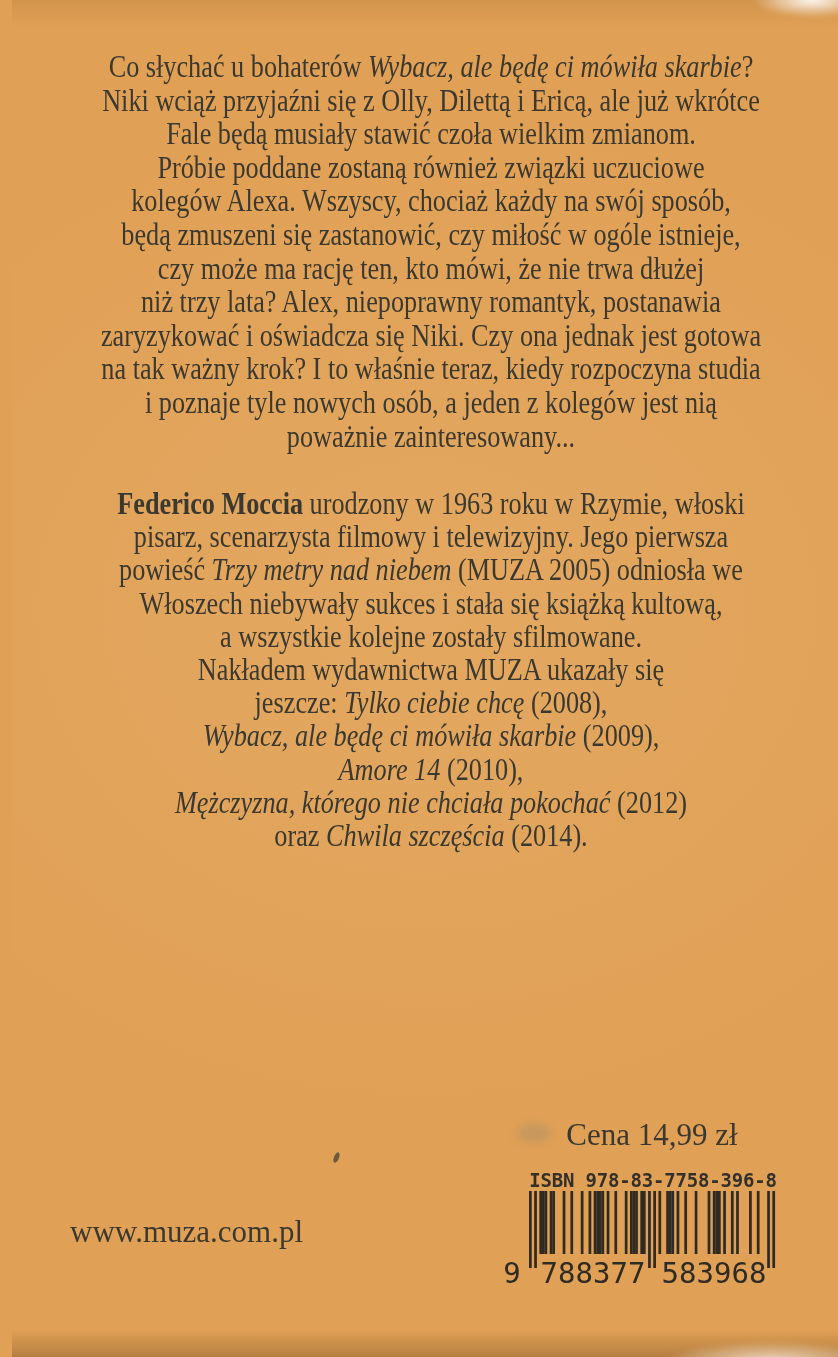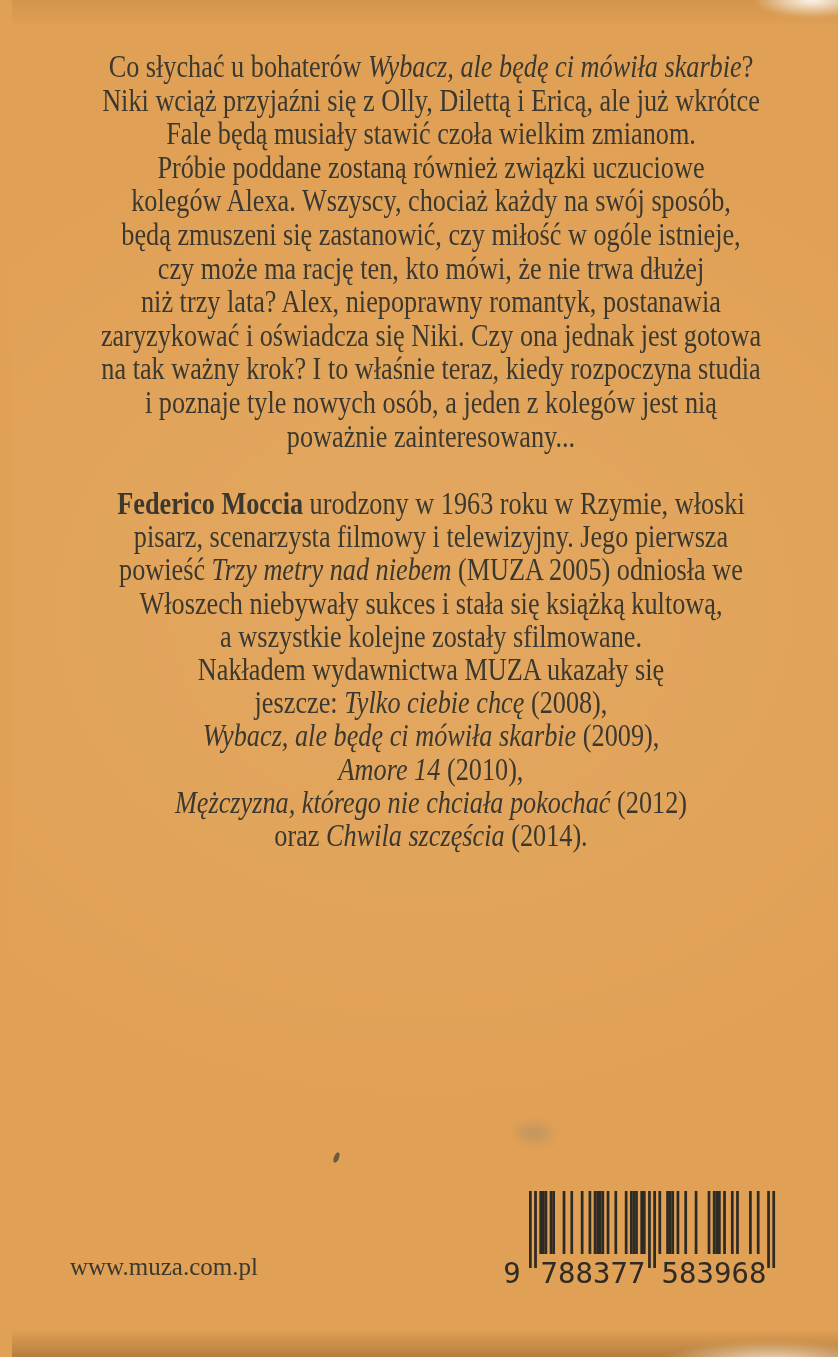--- a/index.html
+++ b/index.html
@@ -28,22 +28,22 @@
     position:absolute;left:490px;top:1117px;width:300px;text-align:center;
     font-size:31px;color:#3b382f;
   }
   .isbn{
     position:absolute;left:516px;top:1169px;width:250px;text-align:center;
     font-family:"DejaVu Sans Mono",monospace;font-weight:bold;font-size:19px;
     letter-spacing:-0.2px;color:#33302a;white-space:nowrap;
   }
   svg.barcode{position:absolute;left:484px;top:1191px;}
   .url{
-    position:absolute;left:58px;top:1253px;
-    font-size:25px;color:#3b382f;white-space:nowrap;
+    position:absolute;left:58px;top:1214px;
+    font-size:31px;color:#3b382f;white-space:nowrap;
   }
 
   
   .glare-tr{position:absolute;right:-14px;top:-12px;width:100px;height:30px;
     background:radial-gradient(ellipse at 60% 40%, rgba(255,255,255,0.95), rgba(255,255,255,0) 70%);
     filter:blur(2px);}
   .glare-br{position:absolute;right:-10px;bottom:-6px;width:190px;height:22px;
     background:radial-gradient(ellipse at 60% 100%, rgba(255,246,232,0.85), rgba(255,255,255,0) 70%);
     filter:blur(2px);}
   .smudge{position:absolute;left:505px;top:1124px;width:34px;height:18px;border-radius:50%;
@@ -78,21 +78,23 @@
       <div class="text-line"><span class="">Włoszech niebywały sukces i stała się książką kultową,</span></div>
       <div class="text-line"><span class="">a wszystkie kolejne zostały sfilmowane.</span></div>
       <div class="text-line"><span class="">Nakładem wydawnictwa MUZA ukazały się</span></div>
       <div class="text-line"><span class="">jeszcze: </span><span class="it">Tylko ciebie chcę</span><span class=""> (2008),</span></div>
       <div class="text-line"><span class="it">Wybacz, ale będę ci mówiła skarbie</span><span class=""> (2009),</span></div>
       <div class="text-line"><span class="it">Amore 14</span><span class=""> (2010),</span></div>
       <div class="text-line"><span class="it">Mężczyzna, którego nie chciała pokochać</span><span class=""> (2012)</span></div>
       <div class="text-line"><span class="">oraz </span><span class="it">Chwila szczęścia</span><span class=""> (2014).</span></div>
     </div>
 
+  <div class="price">Cena 14,99 zł</div>
 
+  <div class="isbn">ISBN 978-83-7758-396-8</div>
 
   <svg class="barcode" width="284" height="98" viewBox="0 0 284 98">
       <rect x="33.00" y="0" width="2.71" height="77" fill="#2e2a24"></rect>
       <rect x="38.18" y="0" width="2.71" height="77" fill="#2e2a24"></rect>
       <rect x="43.36" y="0" width="2.71" height="63" fill="#2e2a24"></rect>
       <rect x="45.95" y="0" width="2.71" height="63" fill="#2e2a24"></rect>
       <rect x="48.53" y="0" width="2.71" height="63" fill="#2e2a24"></rect>
       <rect x="53.71" y="0" width="2.71" height="63" fill="#2e2a24"></rect>
       <rect x="56.30" y="0" width="2.71" height="63" fill="#2e2a24"></rect>
       <rect x="66.66" y="0" width="2.71" height="63" fill="#2e2a24"></rect>

